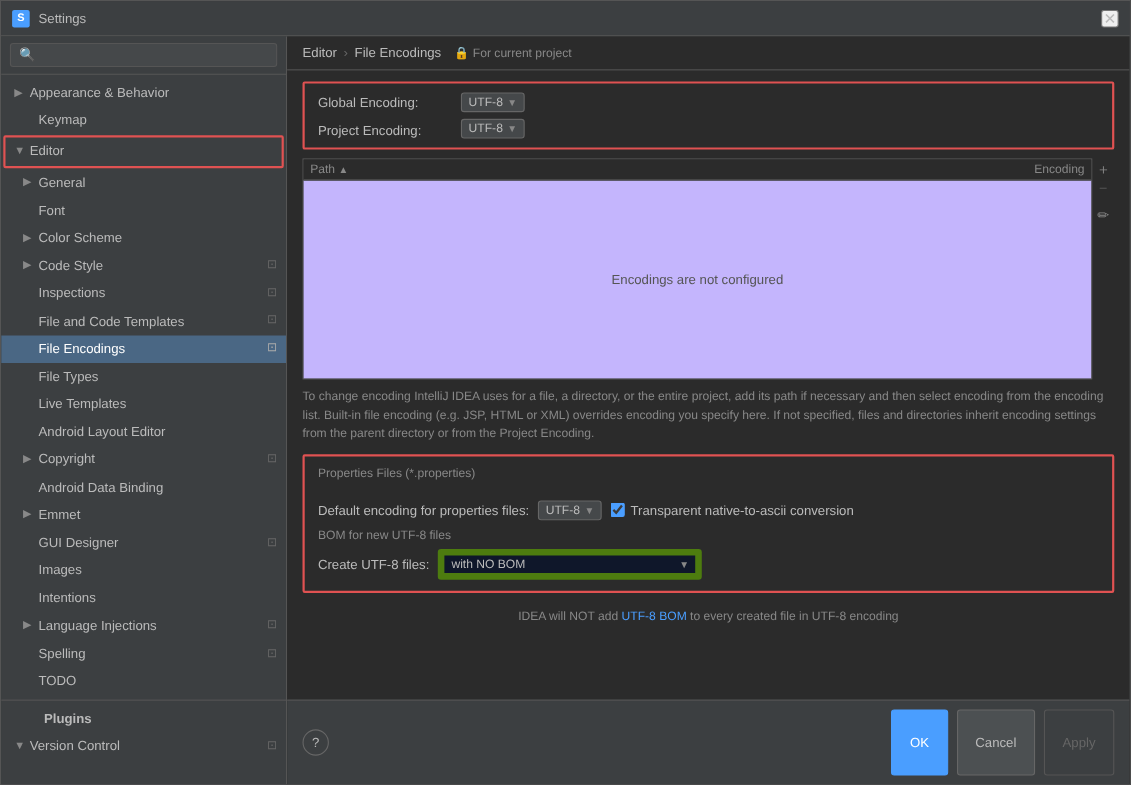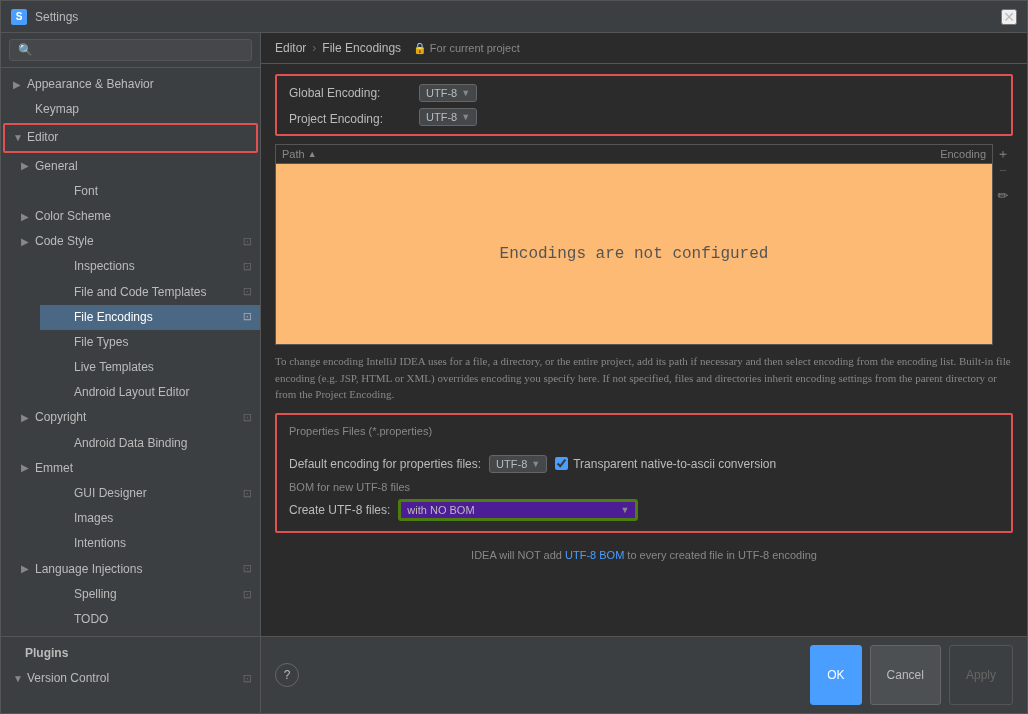--- a/index.html
+++ b/index.html
@@ -132,21 +132,21 @@
       flex-shrink: 0;
     }
 
     .tree-item .copy-icon {
       margin-left: auto;
       color: #666;
       font-size: 11px;
     }
 
     .indent-1 { padding-left: 20px; }
-    .indent-2 { padding-left: 20px; margin-left: 39px; }
+    .indent-2 { padding-left: 20px; }
 
     
     .right-panel {
       flex: 1;
       display: flex;
       flex-direction: column;
       background: #2b2b2b;
       overflow: hidden;
     }
 
@@ -283,21 +283,20 @@
       border: none;
       padding: 1px;
       line-height: 1;
     }
 
     .info-text {
       color: #888;
       font-size: 11px;
       line-height: 1.5;
       margin-bottom: 10px;
-      font-family: Liberation Serif, serif;
     }
 
     
     .properties-box {
       border: 2px solid #e05252;
       border-radius: 2px;
       padding: 10px 12px;
       background: #2b2b2b;
       margin-bottom: 8px;
     }
@@ -364,22 +363,22 @@
     }
 
     .bom-label {
       color: #bbbbbb;
       font-size: 12px;
       margin-right: 8px;
       white-space: nowrap;
     }
 
     .bom-select {
-      background: #4c1d95;
-      border: 3px solid #4d7c0f;
+      background: #0f172a;
+      border: 6px solid #4d7c0f;
       border-radius: 3px;
       color: #bbbbbb;
       font-size: 11px;
       padding: 2px 6px;
       cursor: pointer;
       display: flex;
       align-items: center;
       min-width: 240px;
       justify-content: space-between;
     }
@@ -458,23 +457,22 @@
       margin: 4px 0;
     }
 
     
     .table-empty-area {
       height: 180px;
       display: flex;
       align-items: center;
       justify-content: center;
       color: #555;
-      font-size: 16px;
-      background: #fdba74;
-      font-family: Liberation Mono, monospace;
+      font-size: 12px;
+      background: #c4b5fd;
     }
   </style>
 </head>
 <body>
 
 <div class="window">
 
   <div class="titlebar">
     <div class="titlebar-icon">
       <span>S</span>
@@ -606,21 +604,21 @@
           <span class="copy-icon">⊡</span>
         </div>
 
         <div class="tree-item indent-2">
           <span class="arrow"></span>
           <span>TODO</span>
         </div>
 
         <div class="divider-line"></div>
 
-        <div class="tree-item" style="color:#bbbbbb; font-weight:bold; padding-left: 10px;">
+        <div class="tree-item" style="color:#bbbbbb; font-weight:bold; padding-left: 25px;">
           <span class="arrow"></span>
           <span>Plugins</span>
         </div>
 
         <div class="tree-item">
           <span class="arrow">▼</span>
           <span>Version Control</span>
           <span class="copy-icon">⊡</span>
         </div>
       </div>

